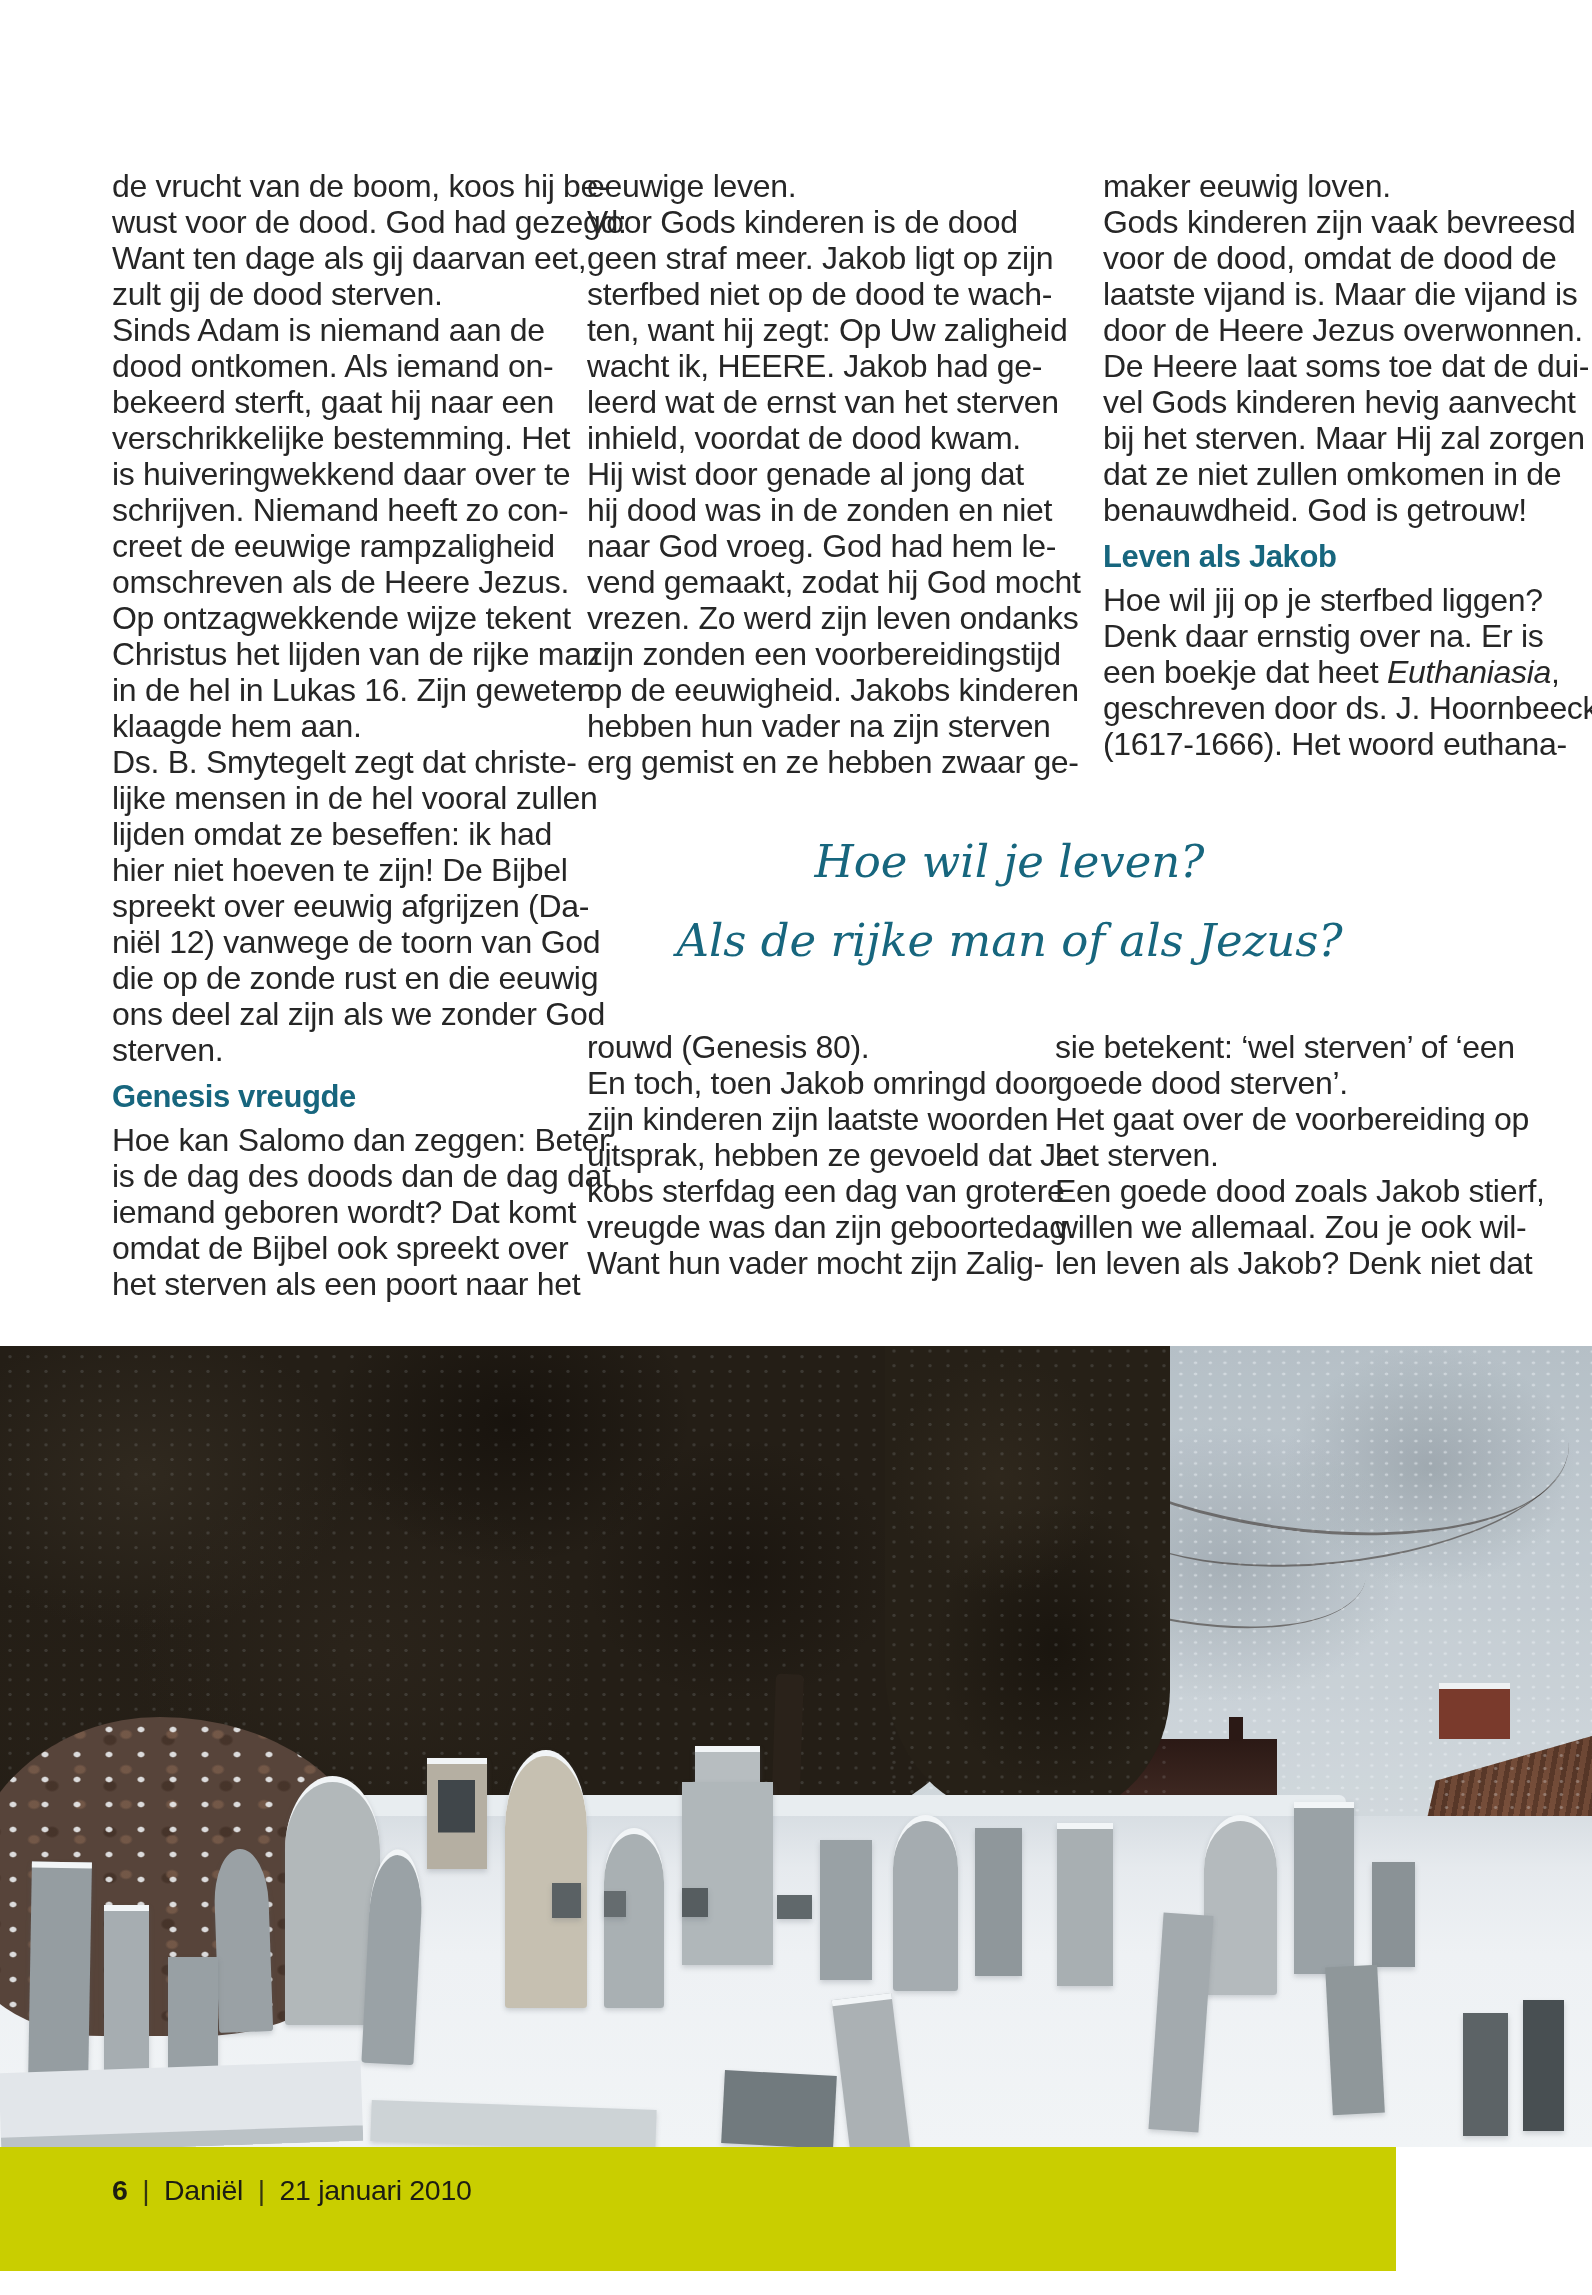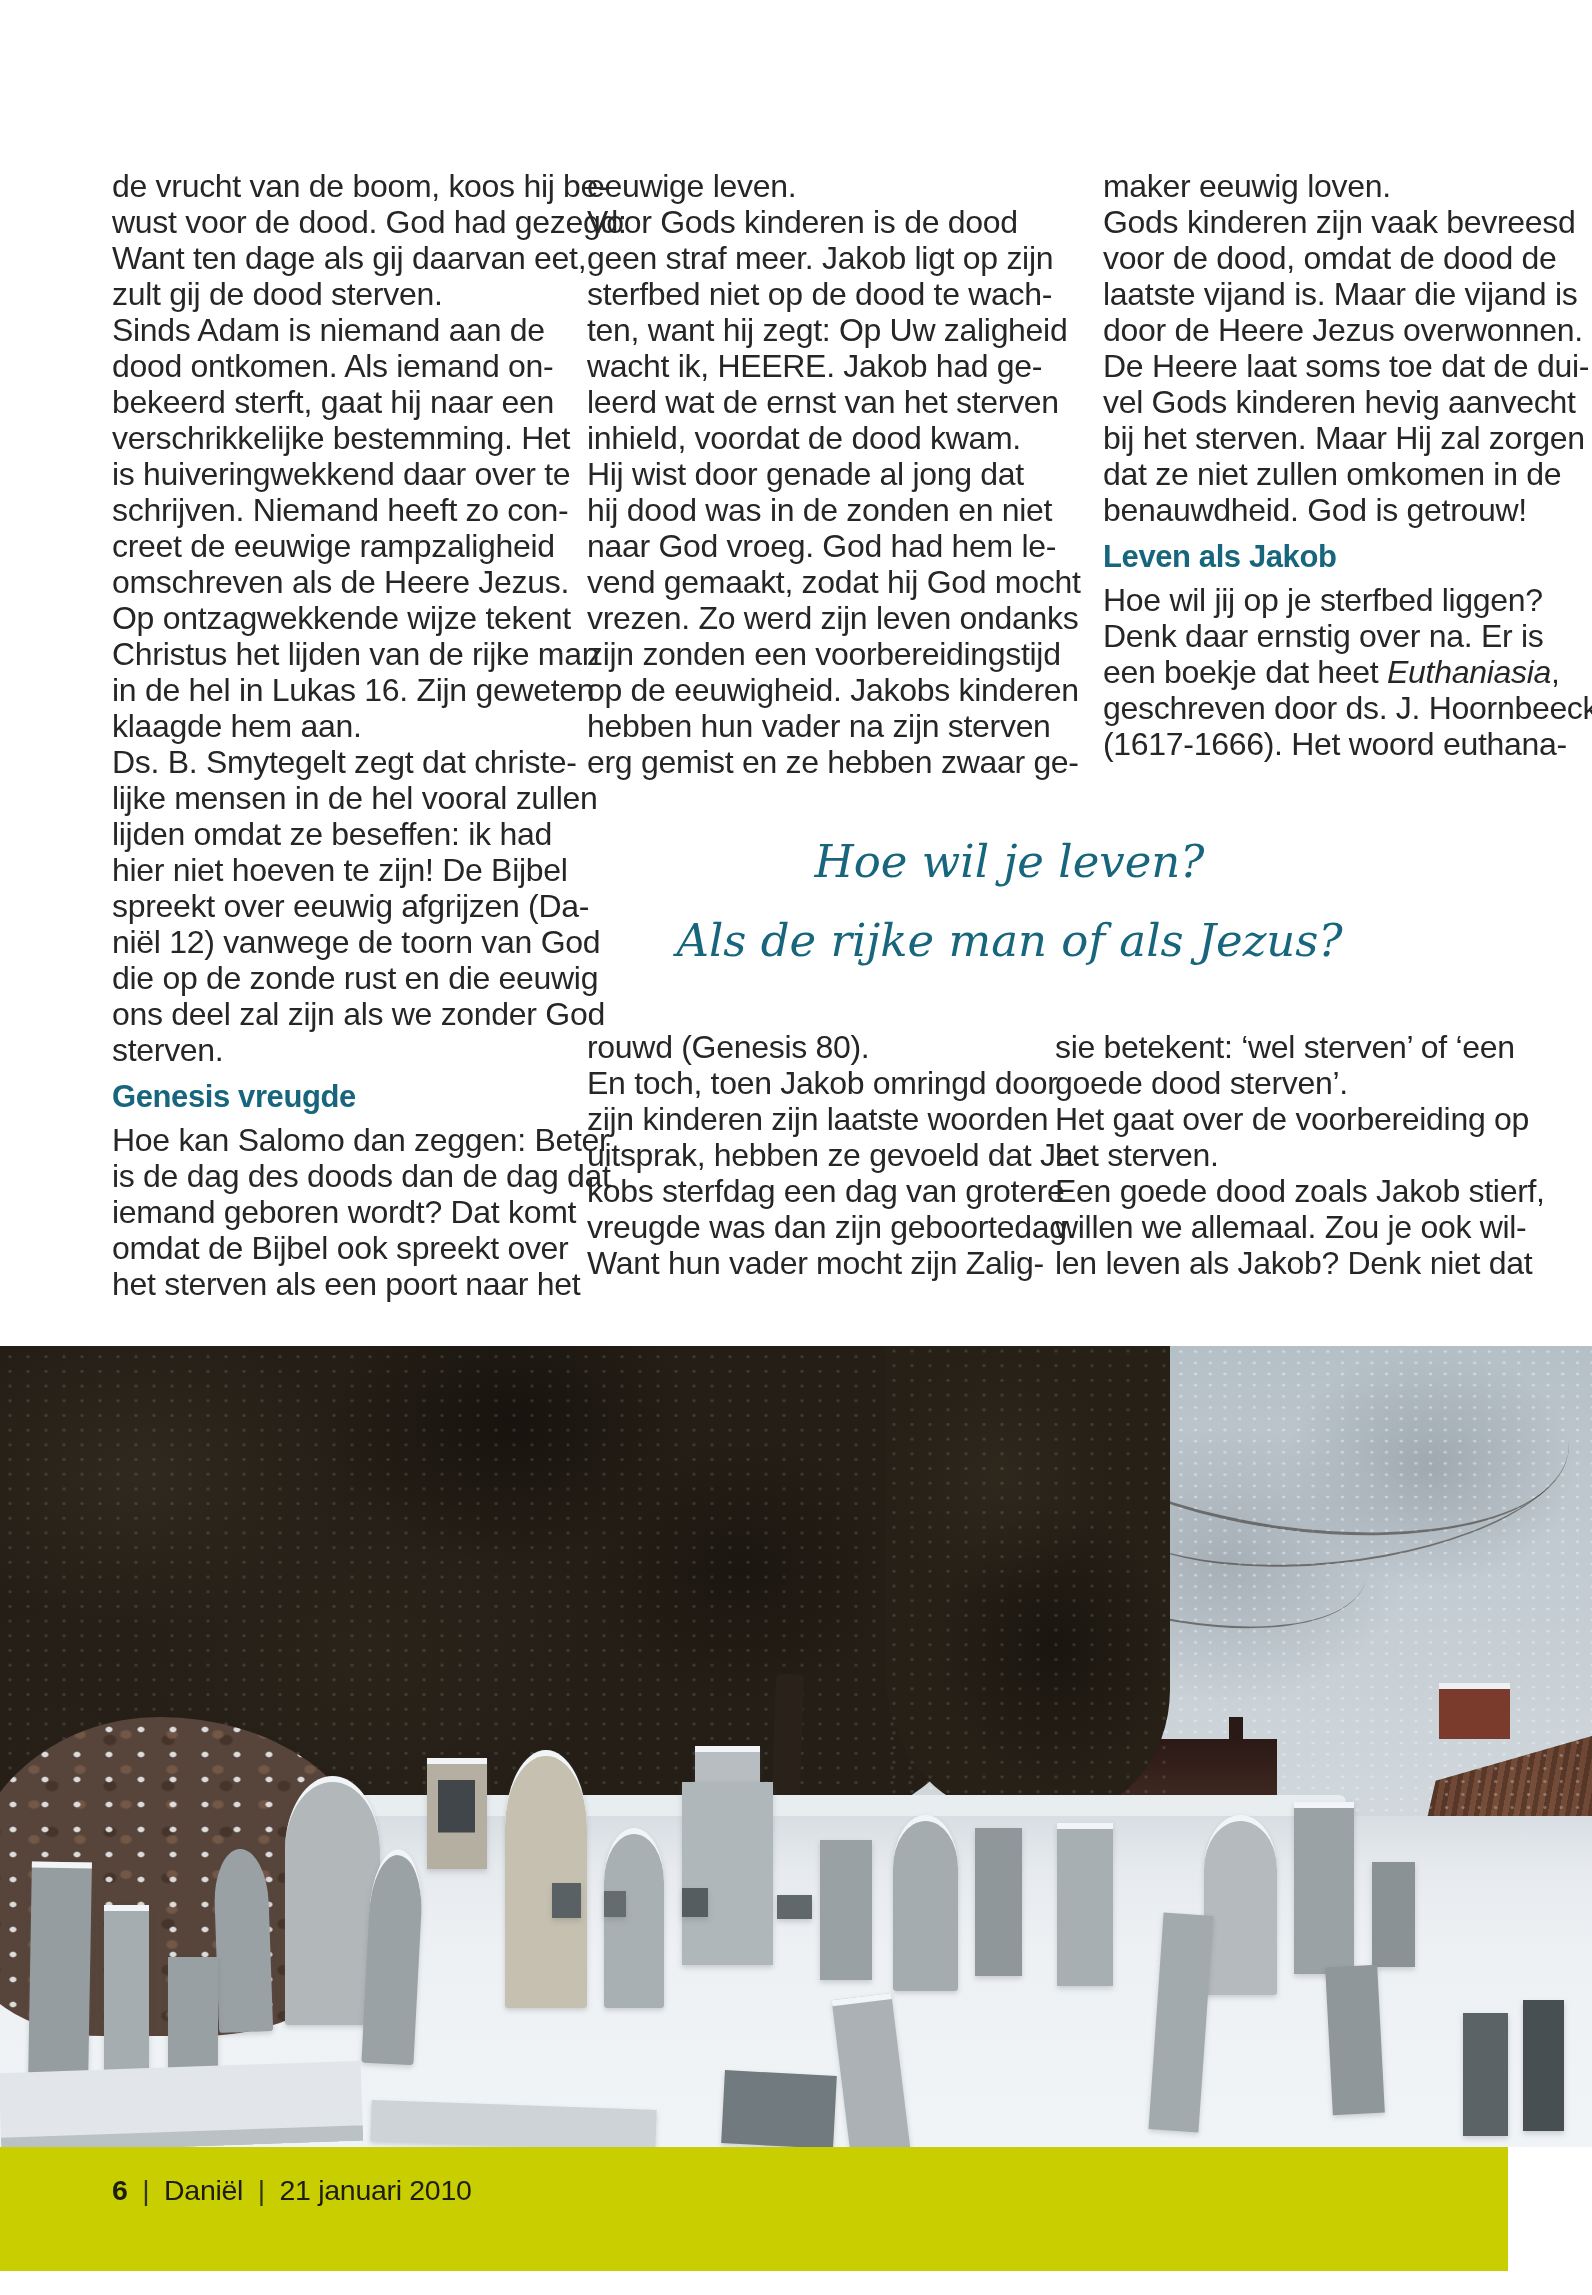--- a/index.html
+++ b/index.html
@@ -75,21 +75,21 @@
       radial-gradient(rgba(122,92,74,.8) 4.3px, transparent 7px),
       radial-gradient(rgba(68,50,40,.9) 5.2px, transparent 7.8px);
     background-size:32px 25px,46px 35px,58px 46px;}
   .st{box-shadow:0 2.6px 5.2px rgba(90,100,106,.25);}
   .arch{border-radius:50% 50% 3.5px 3.5px / 30% 30% 3.5px 3.5px;}
   .cap{border-top:6px solid #f2f5f7;}
   .plq{background-image:linear-gradient(#40464a,#40464a);background-repeat:no-repeat;
        background-position:center 30%;background-size:62% 50%;}
 
   
-  #footer{position:absolute;left:0;top:2147px;width:1508px;height:124px;
+  #footer{position:absolute;left:0;top:2147px;width:1396px;height:124px;
           background:var(--bar,#c9ce00);color:#1d1d12;}
   .ftext{position:absolute;left:112px;top:26px;font-size:28.5px;line-height:35px;letter-spacing:-0.3px;}
   .num{font-weight:700;}
   .sep{font-weight:400;opacity:.85;margin:0 14.7px;}
 </style>
 </head>
 <body>
 
 <div class="page">
 

